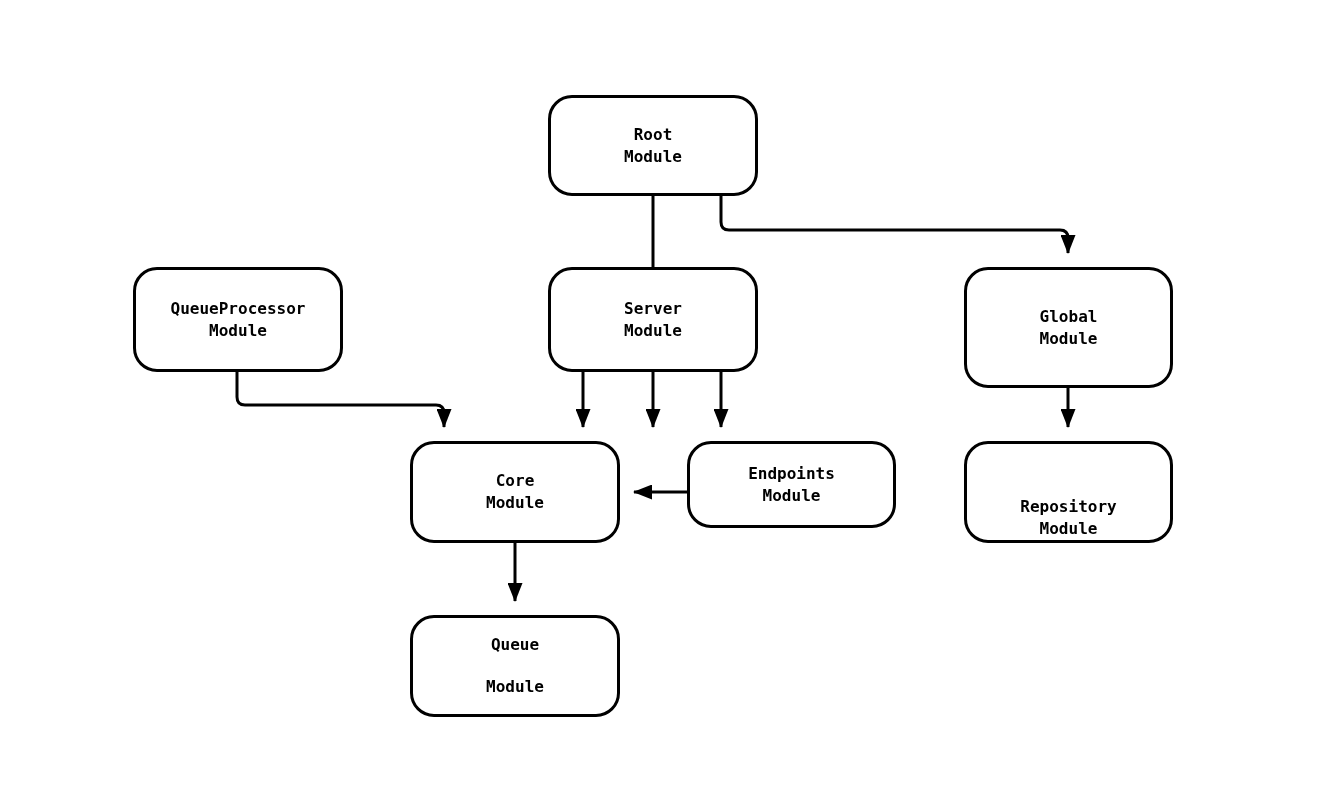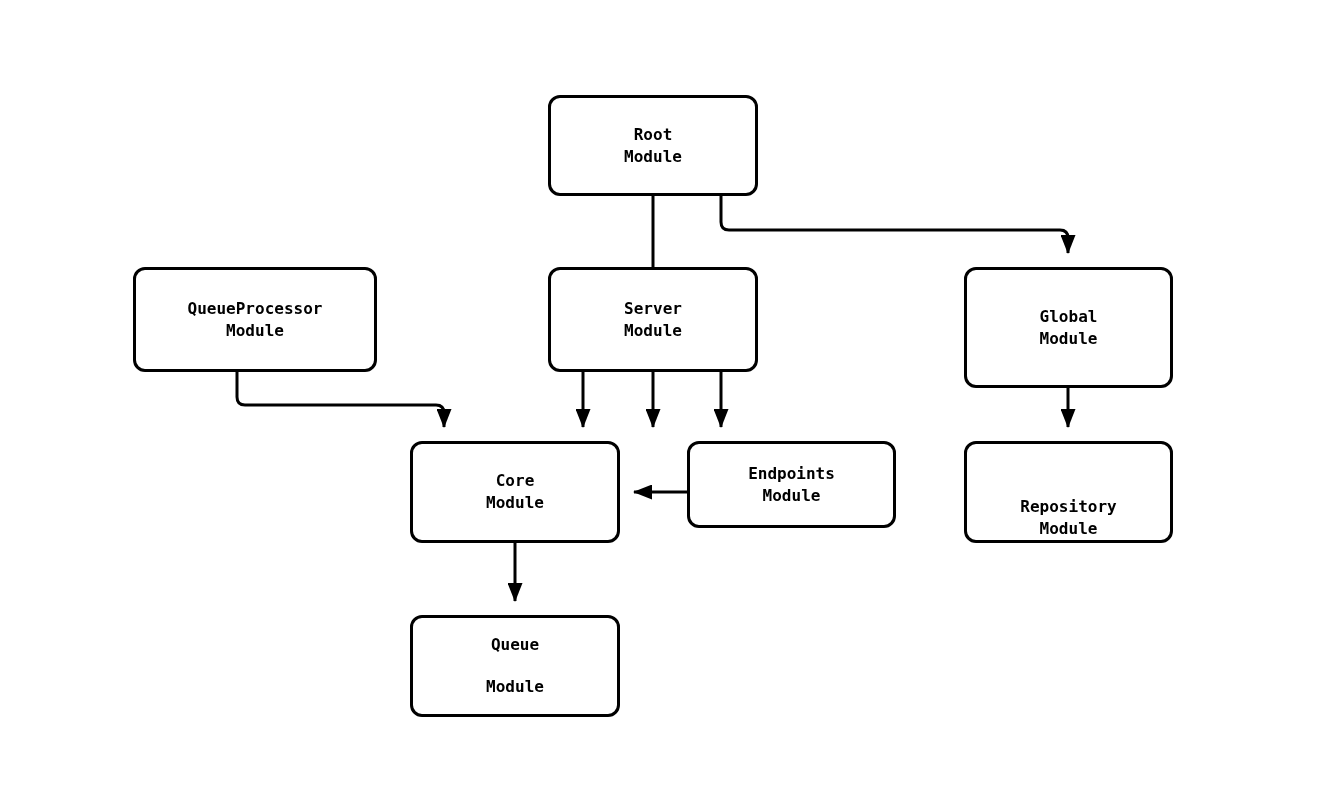--- a/index.html
+++ b/index.html
@@ -21,21 +21,21 @@
     position: absolute;
     left: 0;
     top: 0;
     width: 1337px;
     height: 809px;
   }
   .node {
     position: absolute;
     box-sizing: border-box;
     border: 3px solid #000000;
-    border-radius: 12px;
+    border-radius: 24px;
     background: #ffffff;
     display: flex;
     flex-direction: column;
     align-items: center;
     justify-content: center;
     text-align: center;
     font-family: "DejaVu Sans Mono", "Liberation Mono", monospace;
     font-size: 16px;
     font-weight: bold;
     line-height: 22px;
@@ -78,21 +78,21 @@
     <path d="M 1068,372 L 1068,427" fill="none" stroke="#000000" stroke-width="3" marker-end="url(#arrowhead-big)"></path>
 
     <path d="M 515,543 L 515,601" fill="none" stroke="#000000" stroke-width="3" marker-end="url(#arrowhead-big)"></path>
   </svg>
 
   <div class="node" id="node-root" style="left: 548px; top: 95px; width: 210px; height: 101px;">
     <span class="line1">Root</span>
     <span class="line2">Module</span>
   </div>
 
-  <div class="node" id="node-queueprocessor" style="left: 133px; top: 267px; width: 244px; height: 105px;">
+  <div class="node" id="node-queueprocessor" style="left: 133px; top: 267px; width: 210px; height: 105px;">
     <span class="line1">QueueProcessor</span>
     <span class="line2">Module</span>
   </div>
 
   <div class="node" id="node-server" style="left: 548px; top: 267px; width: 210px; height: 105px;">
     <span class="line1">Server</span>
     <span class="line2">Module</span>
   </div>
 
   <div class="node" id="node-global" style="left: 964px; top: 267px; width: 209px; height: 121px;">

